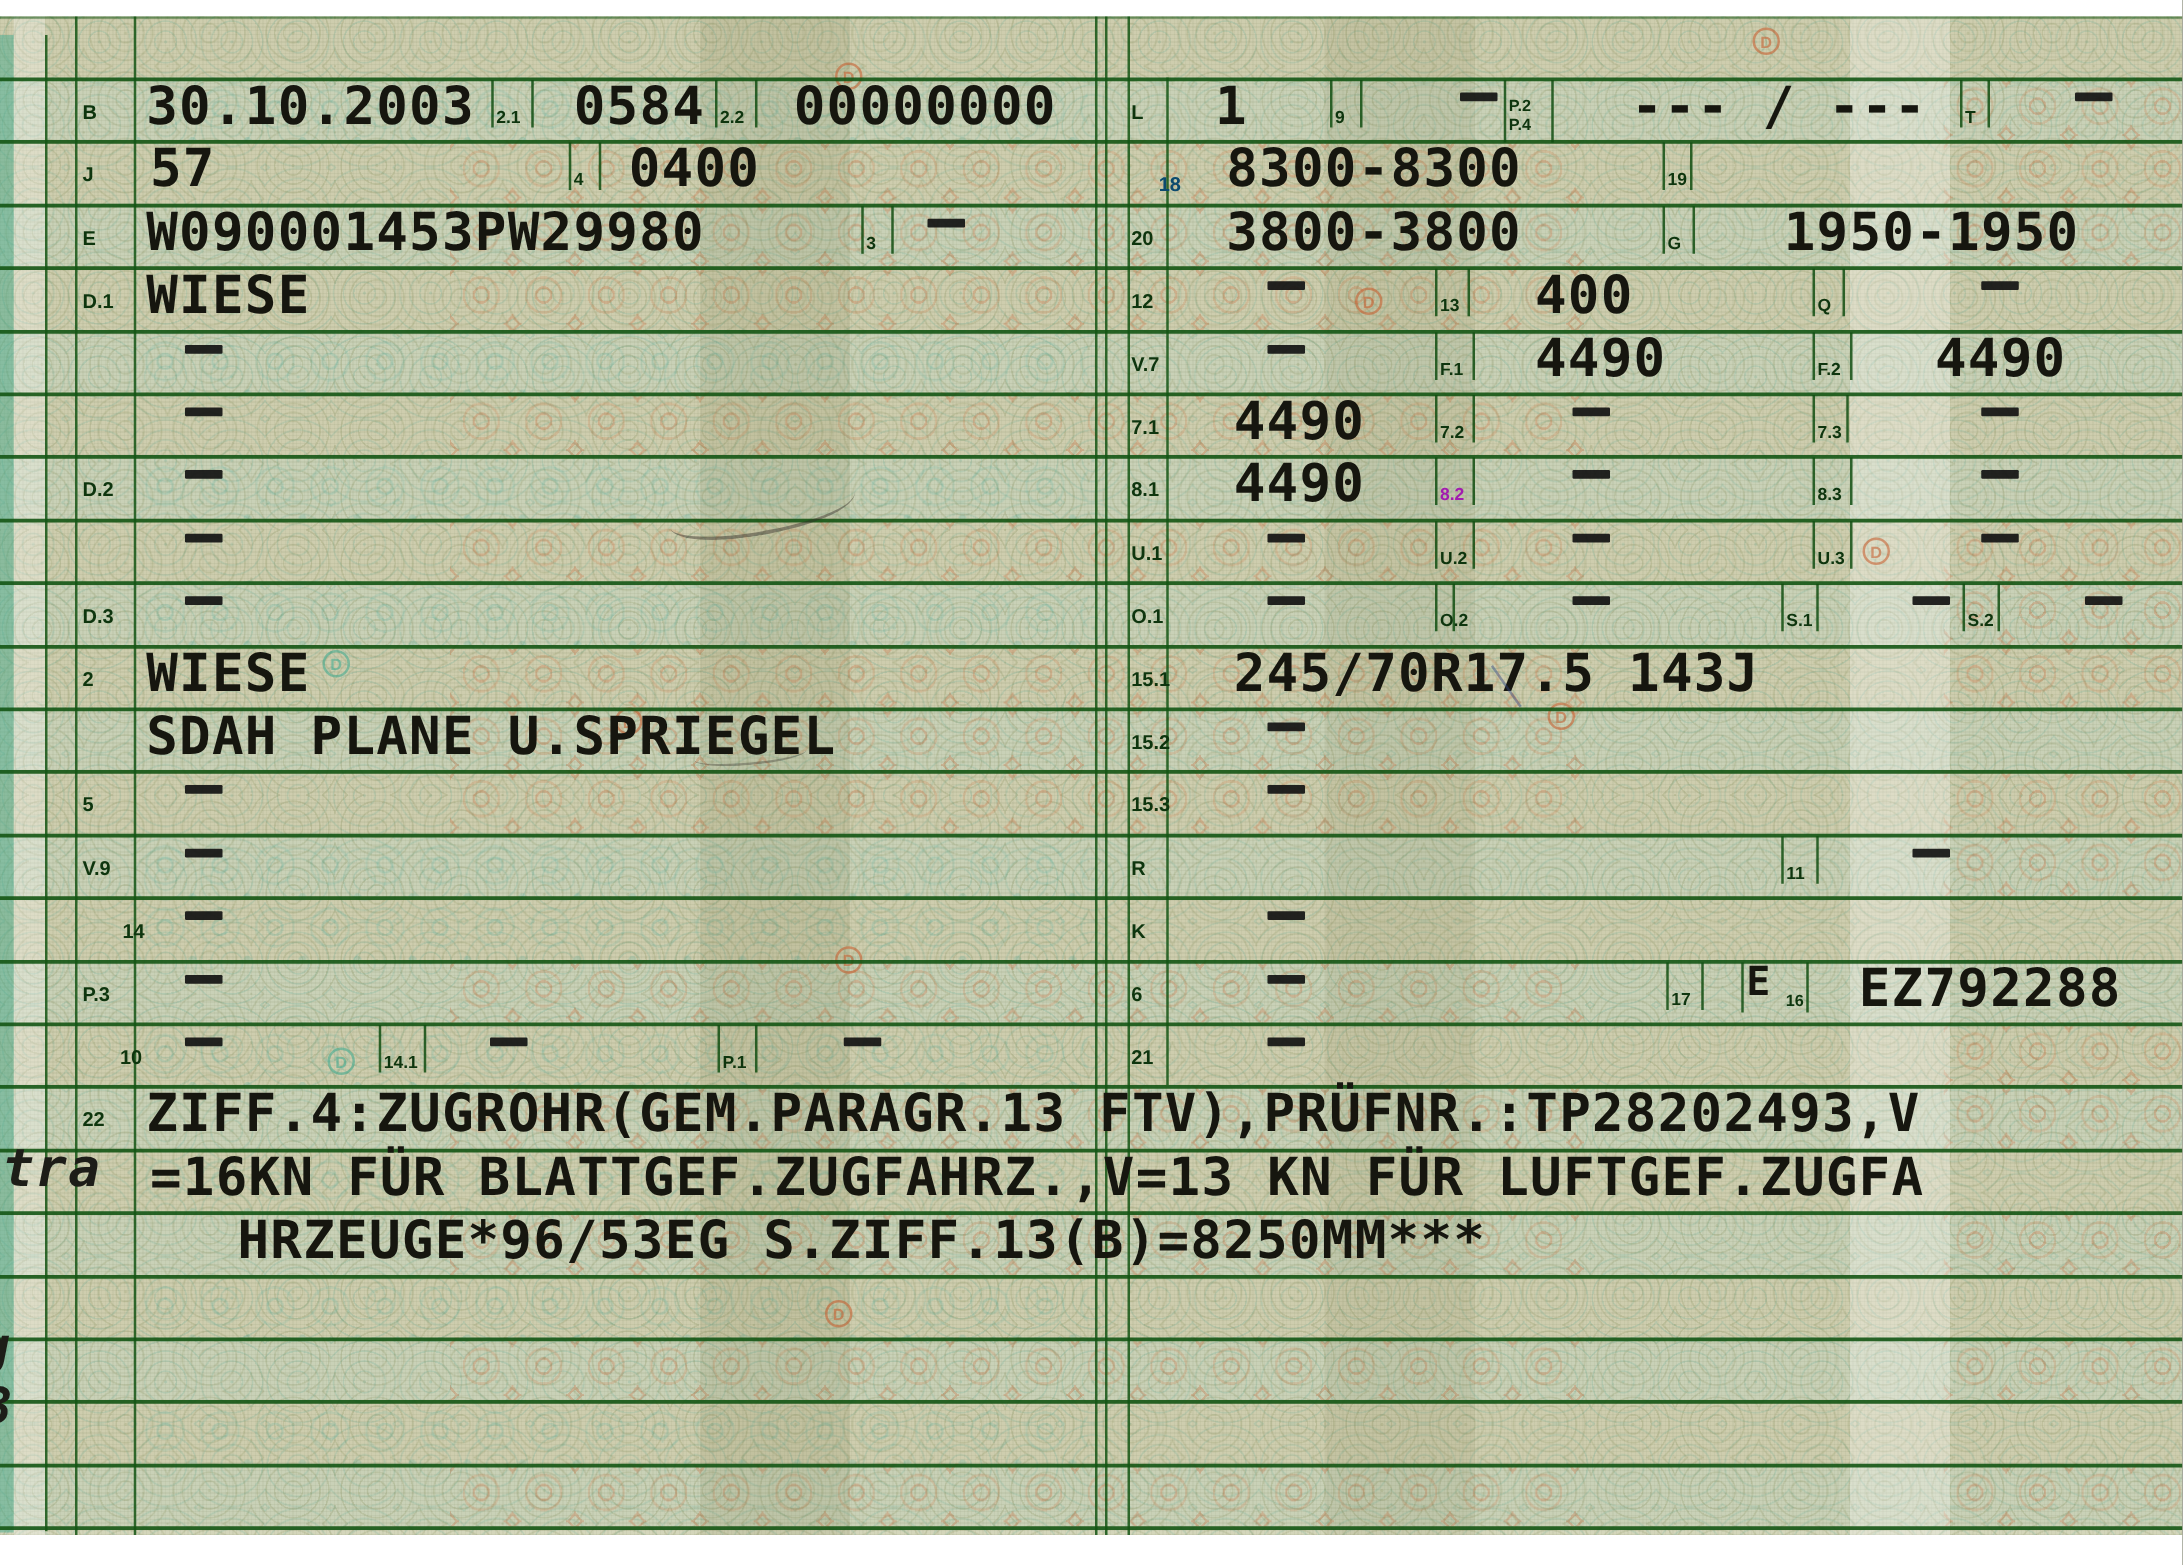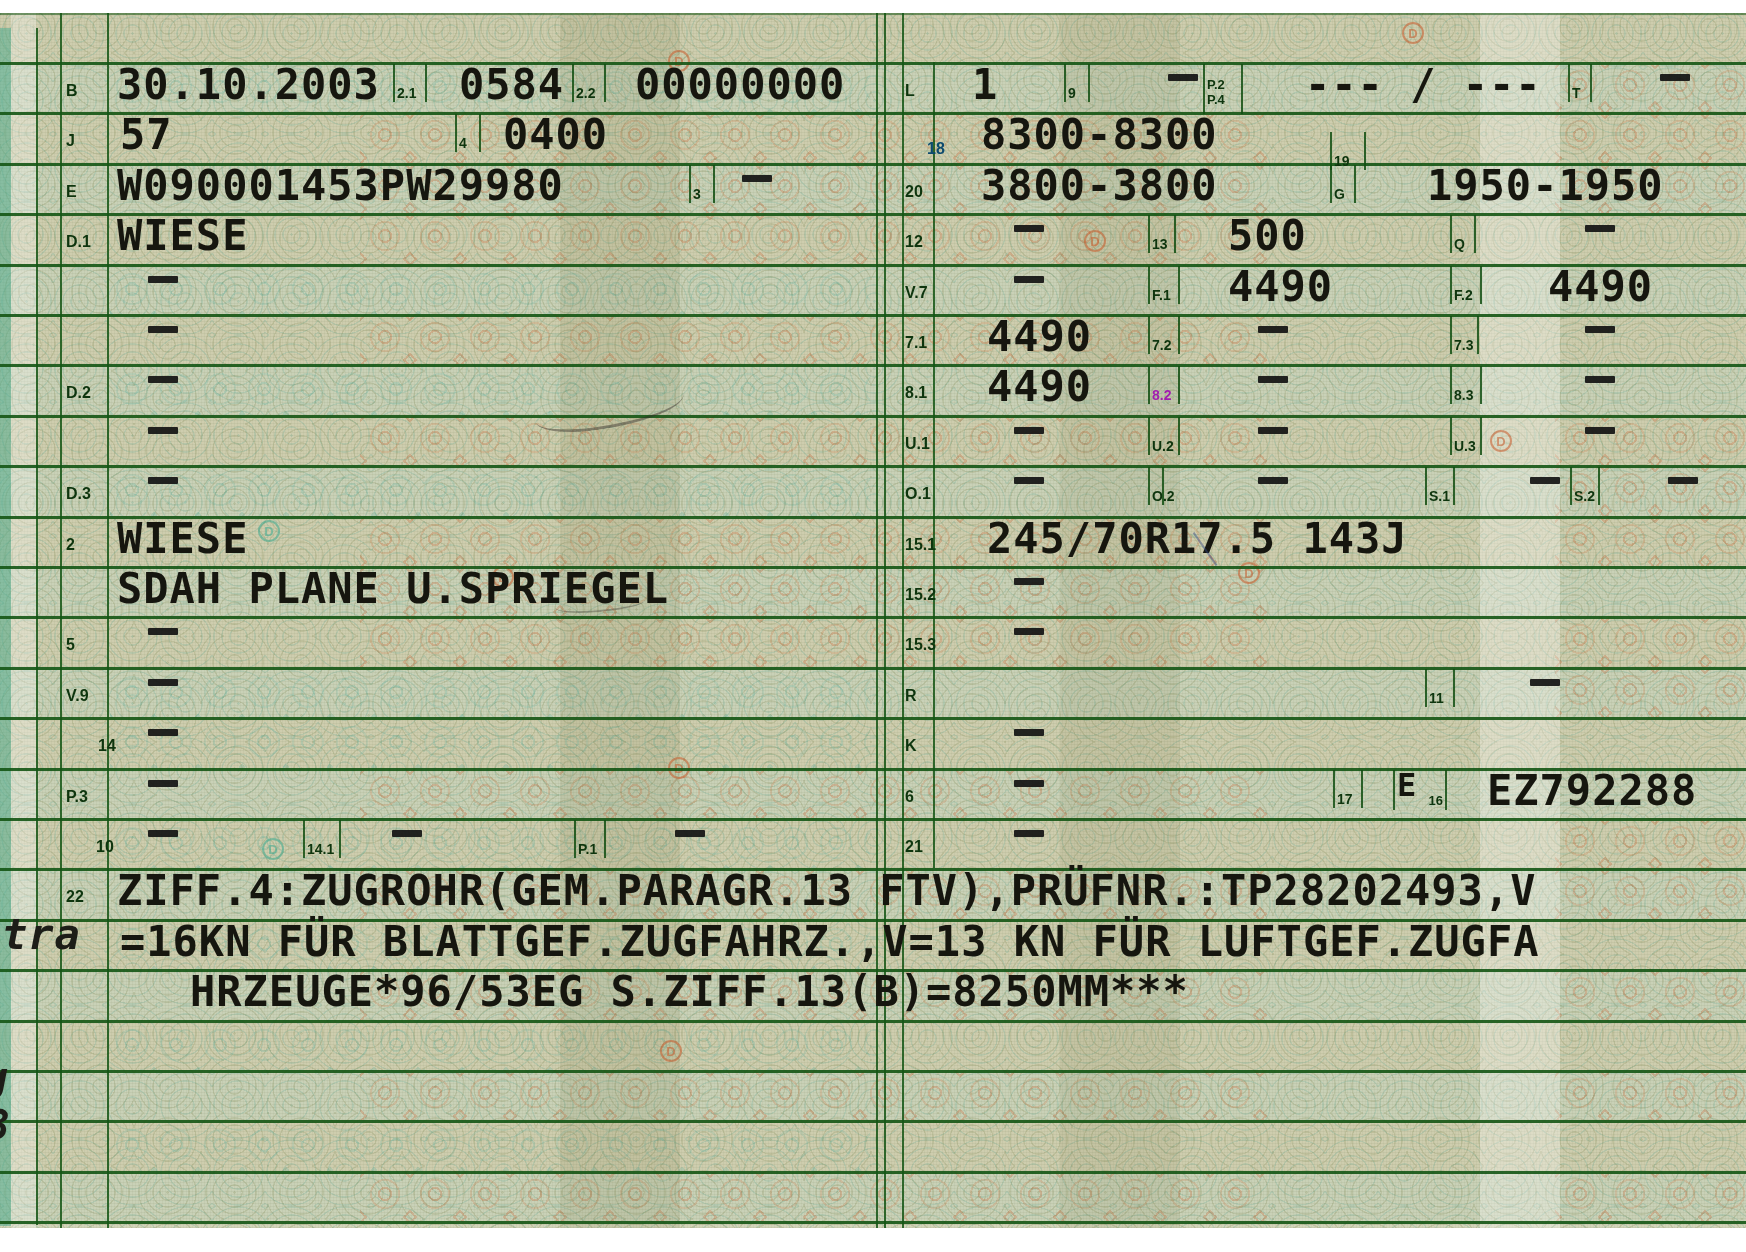--- a/index.html
+++ b/index.html
@@ -237,35 +237,35 @@
       <span class="sl2" style="top: 14px; color: rgb(14, 53, 14);">P.2</span>
       <span class="sl2" style="top: 29px; color: rgb(14, 53, 14);">P.4</span>
     </div>
     <div class="val" style="left: 1305px; top: 63px;">--- / ---</div>
     <div class="subbox" style="left: 1568px; top: 64px; width: 24px; height: 38px;">
       <span class="sl" style="color: rgb(14, 53, 14);">T</span>
     </div>
     <div class="dashbar" style="left: 1660px; top: 74px;"></div>
     <div class="rowlabel" style="left: 905px; top: 140px; color: #0c4a6e; margin-left: 22px;">18</div>
     <div class="val" style="left: 981px; top: 113px;">8300-8300</div>
-    <div class="subbox" style="left: 1330px; top: 132px; width: 36px; height: 38px; text-align: right;">
+    <div class="subbox" style="left: 1330px; top: 114px; width: 24px; height: 38px; text-align: right;">
       <span class="sl" style="color: rgb(14, 53, 14);">19</span>
     </div>
     <div class="rowlabel" style="left: 905px; top: 183px; color: rgb(14, 53, 14);">20</div>
     <div class="val" style="left: 981px; top: 164px;">3800-3800</div>
     <div class="subbox" style="left: 1330px; top: 165px; width: 26px; height: 38px;">
       <span class="sl" style="color: rgb(14, 53, 14);">G</span>
     </div>
     <div class="val" style="left: 1427px; top: 164px;">1950-1950</div>
     <div class="rowlabel" style="left: 905px; top: 233px; color: rgb(14, 53, 14);">12</div>
     <div class="dashbar" style="left: 1014px; top: 225px;"></div>
     <div class="subbox" style="left: 1148px; top: 215px; width: 28px; height: 38px;">
       <span class="sl" style="color: rgb(14, 53, 14);">13</span>
     </div>
-    <div class="val" style="left: 1228px; top: 214px;">500</div>
+    <div class="val" style="left: 1228px; top: 214px;">400</div>
     <div class="subbox" style="left: 1450px; top: 215px; width: 26px; height: 38px;">
       <span class="sl" style="color: rgb(14, 53, 14);">Q</span>
     </div>
     <div class="dashbar" style="left: 1585px; top: 225px;"></div>
     <div class="rowlabel" style="left: 905px; top: 284px; color: rgb(14, 53, 14);">V.7</div>
     <div class="dashbar" style="left: 1014px; top: 276px;"></div>
     <div class="subbox" style="left: 1148px; top: 266px; width: 32px; height: 38px;">
       <span class="sl" style="color: rgb(14, 53, 14);">F.1</span>
     </div>
     <div class="val" style="left: 1228px; top: 265px;">4490</div>

